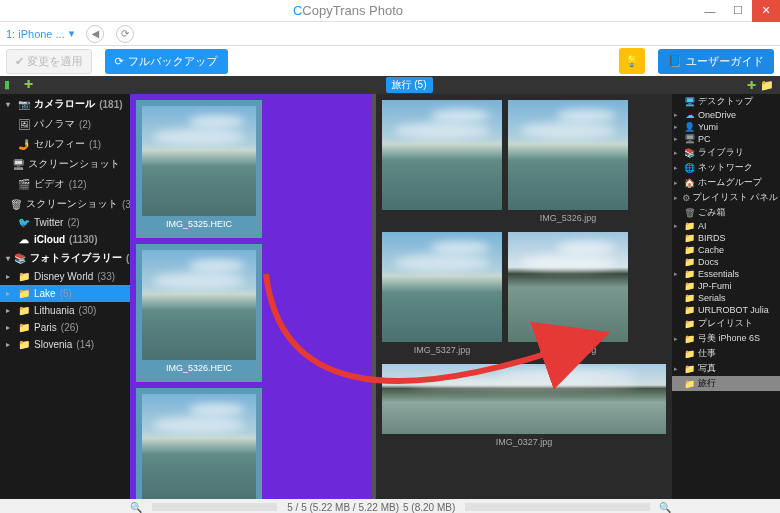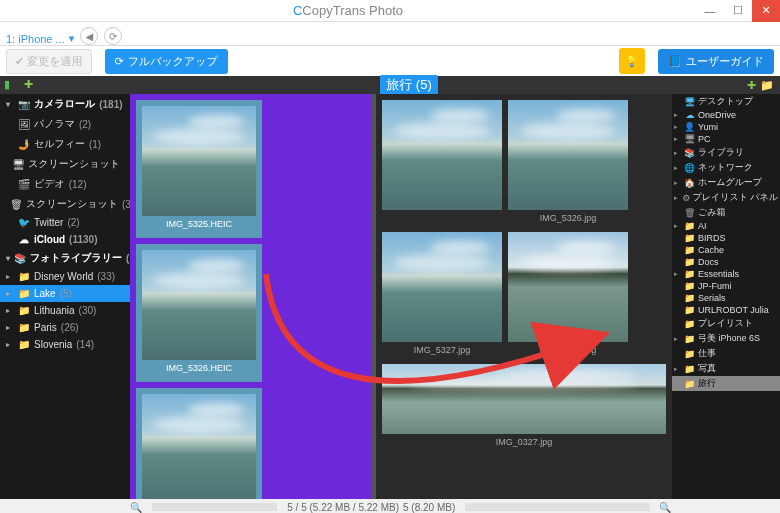--- a/index.html
+++ b/index.html
@@ -2,33 +2,33 @@
 <html><head>
 <meta charset="utf-8">
 <style>
 * { box-sizing: border-box; margin: 0; padding: 0; font-family: 'Segoe UI', Meiryo, sans-serif; }
 body { width: 780px; height: 513px; overflow: hidden; background: #fff; font-size: 11px; }
 .titlebar { height: 22px; background: #fff; display: flex; align-items: center; border-bottom: 1px solid #e0e0e0; }
 .titlebar .title { flex: 1; text-align: center; color: #888; font-size: 13px; }
 .titlebar .winbtns { display: flex; }
 .titlebar .winbtn { width: 28px; height: 22px; display: flex; align-items: center; justify-content: center; color: #666; }
 .titlebar .winbtn.close { background: #e74c3c; color: #fff; }
-.toolbar1 { height: 24px; display: flex; align-items: flex-end; padding: 0 6px; gap: 6px; border-bottom: 1px solid #ddd; }
+.toolbar1 { height: 24px; display: flex; align-items: center; padding: 0 6px; gap: 12px; border-bottom: 1px solid #ddd; }
 .device-dd { color: #3399ee; font-size: 11px; cursor: pointer; display: flex; align-items: center; gap: 4px; }
 .rbtn { width: 18px; height: 18px; border: 1px solid #ccc; border-radius: 50%; display: flex; align-items: center; justify-content: center; color: #888; font-size: 10px; }
 .toolbar2 { height: 30px; display: flex; align-items: center; padding: 0 6px; gap: 13px; }
 .btn-disabled { background: #f3f3f3; color: #bbb; border: 1px solid #ddd; border-radius: 3px; padding: 4px 8px; font-size: 11px; }
 .btn-blue { background: #2196f3; color: #fff; border-radius: 3px; padding: 5px 10px; font-size: 11px; display: flex; align-items: center; gap: 4px; }
 .btn-deepblue { background: #1e88e5; color: #fff; border-radius: 3px; padding: 5px 10px; font-size: 11px; display: flex; align-items: center; gap: 4px; }
 .btn-yellow { background: #ffc107; width: 26px; height: 26px; border-radius: 3px; display: flex; align-items: center; justify-content: center; color: #fff; }
 .spacer { flex: 1; }
 .stripbar { height: 18px; background: #333; display: flex; align-items: center; }
 .strip-left { width: 130px; display:flex; gap:6px; padding-left:4px; }
 .strip-icon { width:14px; height:14px; color:#5b5; }
-.chip { background: #2196f3; color: #fff; font-size: 13px; padding: 1px 6px; border-radius: 2px; margin-left: 8px; }
+.chip { background: #2196f3; color: #fff; font-size: 10px; padding: 1px 6px; border-radius: 2px; margin-left: 8px; }
 .strip-right { width: 100px; display: flex; justify-content:flex-end; padding-right:6px; gap:4px; }
 .add-icon { color:#8bc34a; }
 .content { display: flex; height: 405px; background: #2a2a2a; }
 .sidebar-left { width: 130px; background: #1a1a1a; color: #ddd; font-size: 10px; overflow-y: auto; }
 .sb-item { display: flex; align-items: center; padding: 3px 6px; gap: 4px; white-space: nowrap; cursor: pointer; }
 .sb-item.selected { background: #2196f3; color: #fff; }
 .sb-item .chev { width: 8px; color: #aaa; font-size: 8px; }
 .sb-item .ico { width: 12px; text-align: center; font-size: 10px; }
 .sb-item .count { color: #999; }
 .sb-item.bold { font-weight: bold; color: #fff; }

